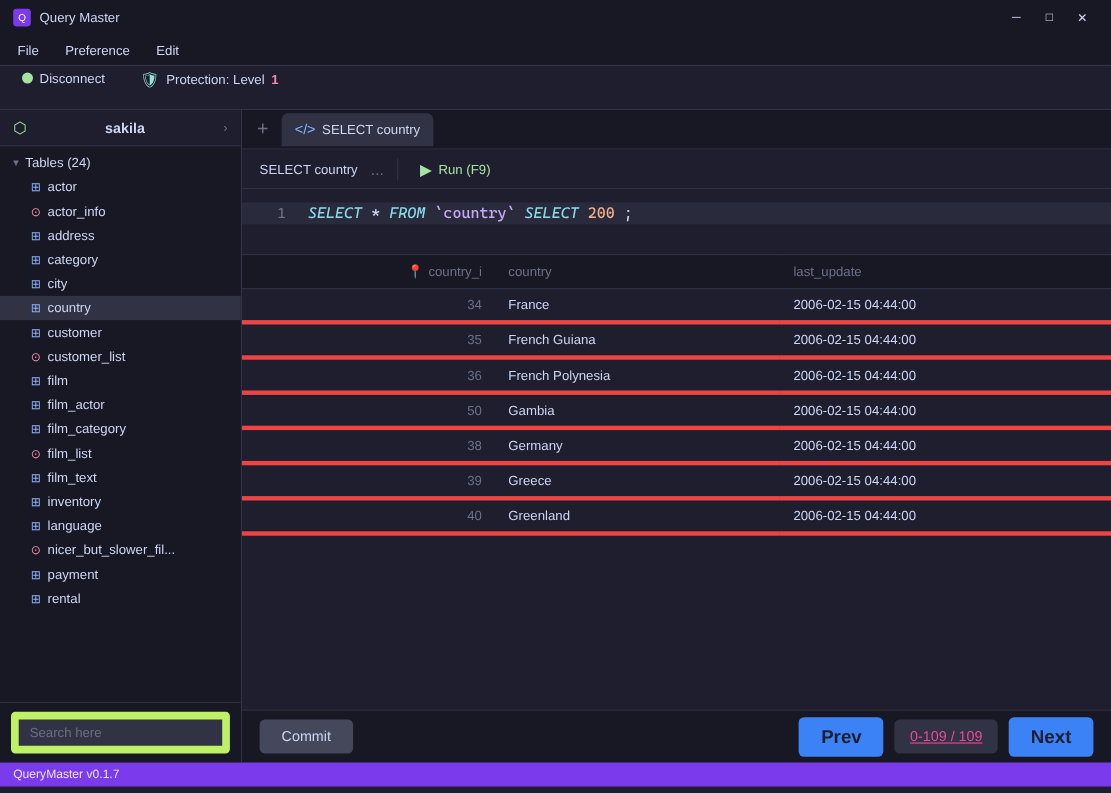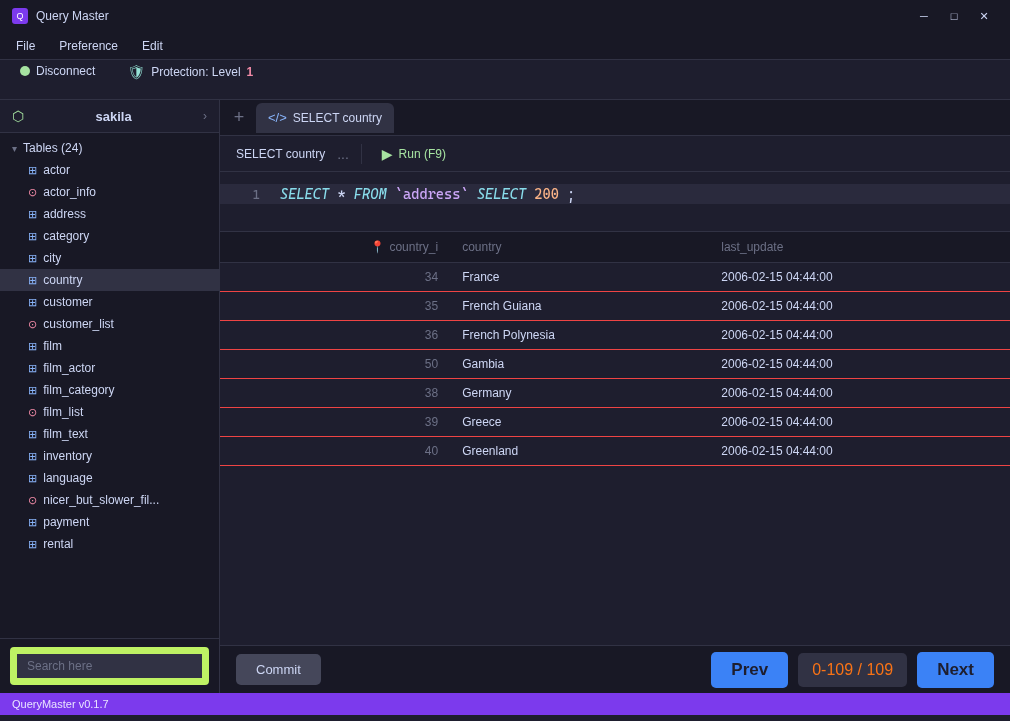--- a/index.html
+++ b/index.html
@@ -302,21 +302,21 @@
       text-align: left;
       color: #6c7086;
       font-weight: 400;
       border-bottom: 1px solid #313244;
       white-space: nowrap;
     }
     .results-table th:first-child { padding-left: 24px; text-align: right; }
     .th-icon { color: #f9e2af; margin-right: 4px; }
     .results-table td {
       padding: 7px 12px;
-      border-bottom: 1px solid #ef4444;
+      border-bottom: 4px solid #ef4444;
       color: #cdd6f4;
     }
     .results-table td:first-child { text-align: right; color: #6c7086; padding-left: 24px; }
     .results-scroll {
       overflow-y: auto;
       flex: 1;
     }
     .results-scroll::-webkit-scrollbar { width: 6px; }
     .results-scroll::-webkit-scrollbar-track { background: #1e1e2e; }
     .results-scroll::-webkit-scrollbar-thumb { background: #45475a; border-radius: 3px; }
@@ -347,24 +347,25 @@
       color: #1e1e2e;
       border: none;
       padding: 8px 20px;
       border-radius: 5px;
       font-size: 17px;
       cursor: pointer;
       font-weight: 600;
     }
     .page-info {
       background: #313244;
-      color: #f97316;
+      color: #ec4899;
       padding: 8px 14px;
       border-radius: 5px;
-      font-size: 16px;
+      font-size: 13px;
+      text-decoration: underline;
     }
 
     
     #statusbar {
       height: 22px;
       background: #7c3aed;
       display: flex;
       align-items: center;
       padding: 0 12px;
       font-size: 11px;
@@ -514,21 +515,21 @@
     </div>
 
     <div id="editor-area">
       <div class="code-line">
         <span class="line-num">1</span>
         <span>
           <span class="kw">SELECT</span>
           <span class="sym"> * </span>
           <span class="kw">FROM</span>
           <span class="sym"> </span>
-          <span class="tbl">`address`</span>
+          <span class="tbl">`country`</span>
           <span class="sym"> </span>
           <span class="kw">SELECT</span>
           <span class="sym"> </span>
           <span class="num">200</span>
           <span class="sym">;</span>
         </span>
       </div>
     </div>
 
     <div id="results">

